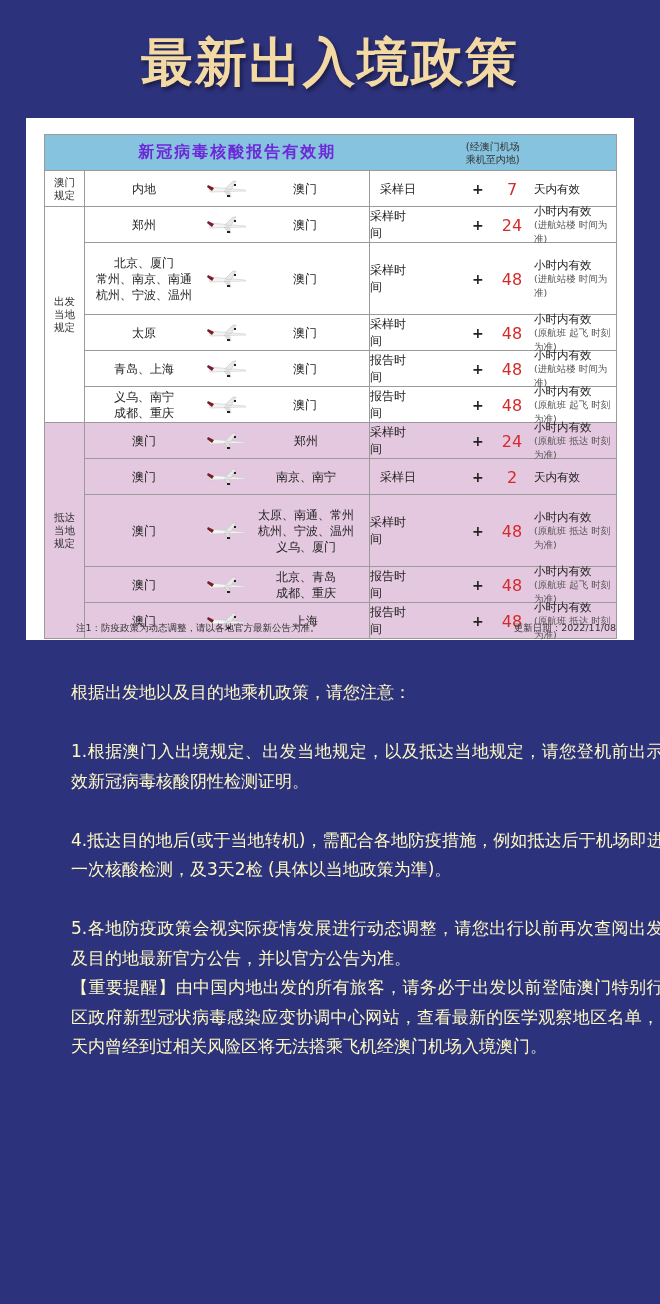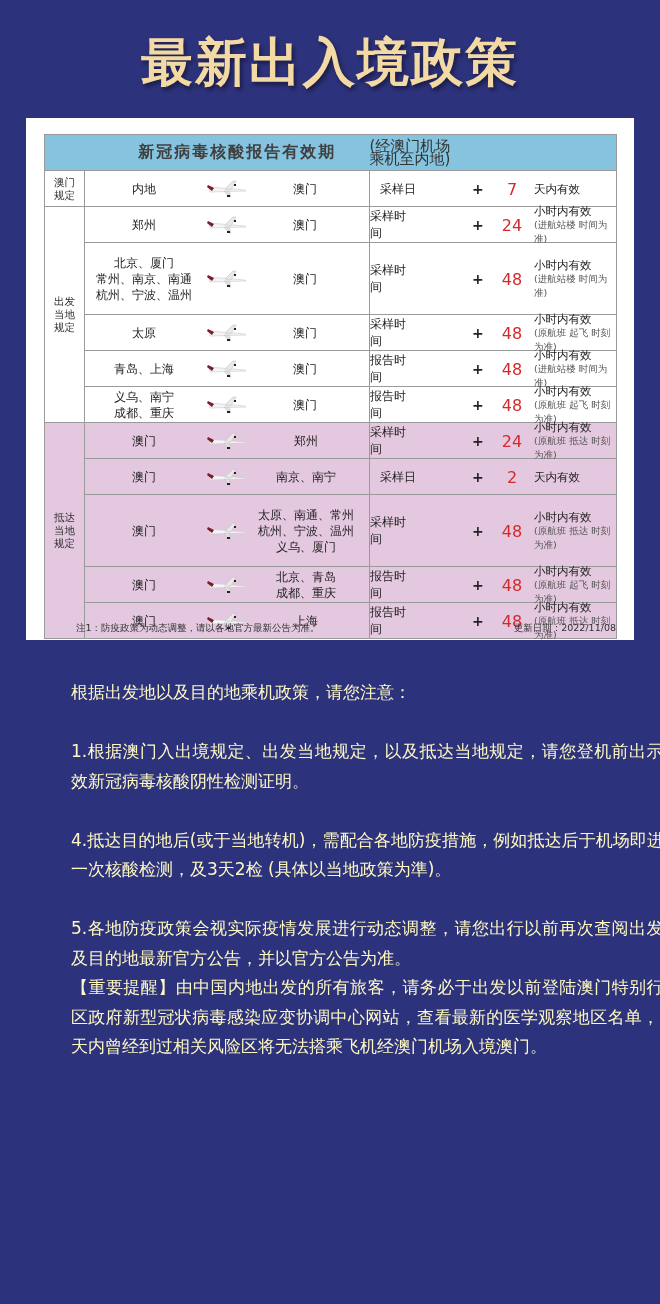--- a/index.html
+++ b/index.html
@@ -23,25 +23,25 @@
     table.grid {
       position: absolute; left: 18px; top: 16px; width: 572px;
       border-collapse: collapse; table-layout: fixed;
       font-size: 12px; color: #222;
     }
     table.grid td {
       border: 1px solid #9a9a9a; vertical-align: middle;
     }
     .hdr td { background: #86c3de; height: 36px; }
     .hdr .hdr-title {
-      text-align: center; font-size: 16px; font-weight: bold; color: #404040;
+      text-align: center; font-size: 16px; font-weight: bold; color: #6d28d9;
       letter-spacing: 2px; padding-left: 60px; border-right: none;
     }
     .hdr .hdr-note {
-      text-align: left; font-size: 15px; color: #333; line-height: 13px;
+      text-align: center; font-size: 10px; color: #333; line-height: 13px;
       border-left: none;
     }
     .sec { text-align: center; font-size: 10.5px; line-height: 13px; color: #333; }
     .route { position: relative; }
     .route .from, .route .to {
       position: absolute; top: 50%; transform: translateY(-50%);
       text-align: center; font-size: 12px; line-height: 16px;
     }
     .route .from { left: 0; width: 118px; }
     .route .to { left: 170px; width: 100px; }

